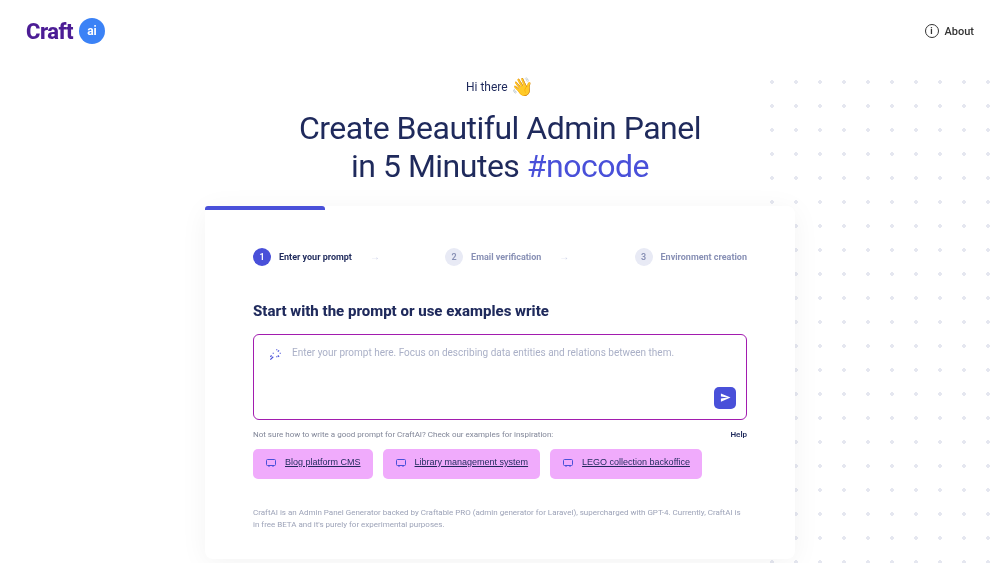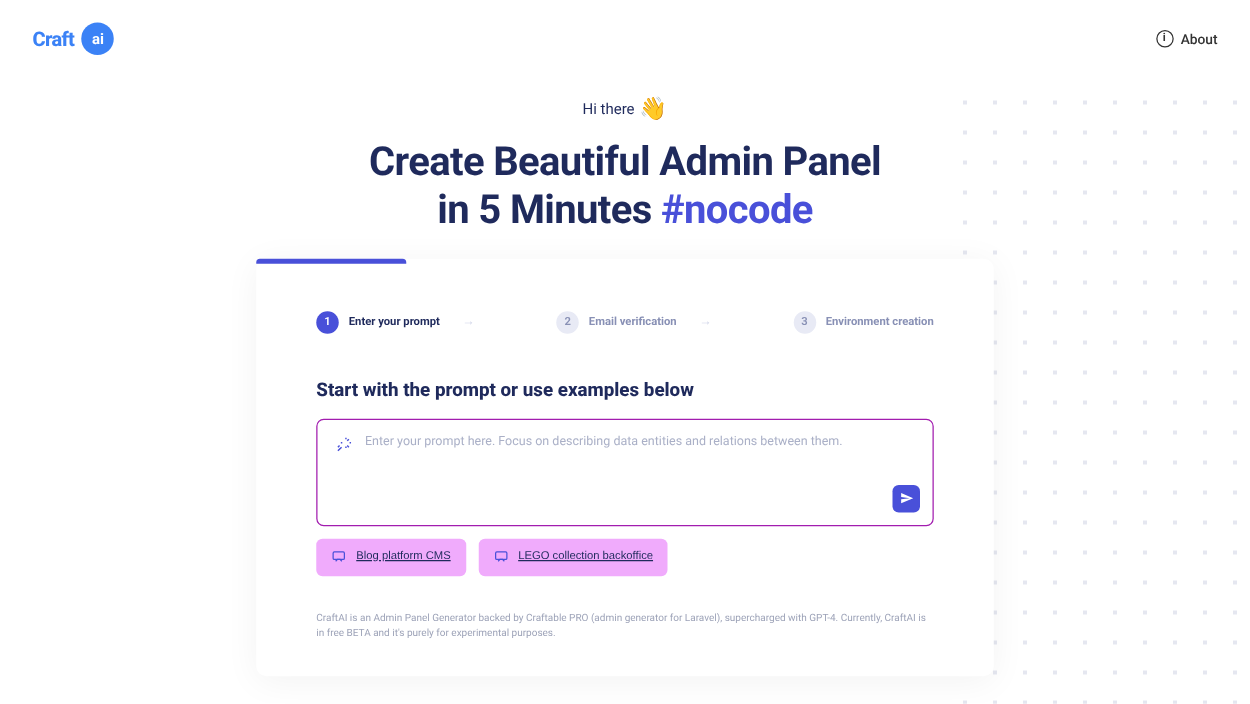--- a/index.html
+++ b/index.html
@@ -32,23 +32,23 @@
       padding: 18px 26px;
       position: relative;
       z-index: 2;
     }
     .logo {
       display: flex;
       align-items: center;
       gap: 4px;
     }
     .logo-text {
-      font-size: 16px;
+      font-size: 22px;
       font-weight: 800;
-      color: #3b82f6;
+      color: #4c1d95;
       letter-spacing: -0.5px;
     }
     .logo-badge {
       background: #3b82f6;
       color: #fff;
       border-radius: 50%;
       width: 26px;
       height: 26px;
       display: flex;
       align-items: center;
@@ -93,21 +93,21 @@
       display: flex;
       align-items: center;
       justify-content: center;
       gap: 4px;
     }
     .wave {
       font-size: 18px;
     }
     .hero-title {
       font-size: 32px;
-      font-weight: 700;
+      font-weight: 400;
       color: #1f2a5c;
       line-height: 1.2;
       letter-spacing: -0.5px;
     }
     .hashtag {
       color: #4950d9;
     }
     
     
     .card-wrapper {
@@ -317,55 +317,68 @@
         <span class="step-num">2</span>
         <span class="step-label">Email verification</span>
         <span class="step-arrow">→</span>
       </div>
       <div class="step">
         <span class="step-num">3</span>
         <span class="step-label">Environment creation</span>
       </div>
     </div>
 
-    <div class="prompt-title">Start with the prompt or use examples below</div>
+    <div class="prompt-title">Start with the prompt or use examples write</div>
 
     <div class="prompt-box">
       <div class="prompt-row">
         <span class="magic-icon">
           <svg width="14" height="14" viewBox="0 0 24 24" fill="none" stroke="currentColor" stroke-width="2">
             <path d="M15 4V2m0 14v-2M8 9h2m10 0h2m-5.2 3.8L19 15m-2.2-8.8L19 4M4 20l5-5m-2.8-2.2L4 15"></path>
           </svg>
         </span>
         <textarea class="prompt-input" rows="2" placeholder="Enter your prompt here. Focus on describing data entities and relations between them." style=""></textarea>
       </div>
       <button class="send-btn">
         <svg width="11" height="11" viewBox="0 0 24 24" fill="currentColor">
           <path d="M2 21l21-9L2 3v7l15 2-15 2v7z"></path>
         </svg>
       </button>
     </div>
 
+    <div class="help-row">
+      <span class="help-text">Not sure how to write a good prompt for CraftAI? Check our examples for inspiration:</span>
+      <span class="help-link">Help</span>
+    </div>
 
     <div class="examples">
       <button class="chip">
         <span class="chip-icon">
           <svg width="12" height="12" viewBox="0 0 24 24" fill="none" stroke="currentColor" stroke-width="2">
               <rect x="3" y="5" width="18" height="12" rx="2"></rect>
               <path d="M7 20l3-3h4l3 3"></path>
             </svg>
         </span>
         <span>Blog platform CMS</span>
       </button>
       <button class="chip">
         <span class="chip-icon">
           <svg width="12" height="12" viewBox="0 0 24 24" fill="none" stroke="currentColor" stroke-width="2">
               <rect x="3" y="5" width="18" height="12" rx="2"></rect>
               <path d="M7 20l3-3h4l3 3"></path>
             </svg>
         </span>
+        <span>Library management system</span>
+      </button>
+      <button class="chip">
+        <span class="chip-icon">
+          <svg width="12" height="12" viewBox="0 0 24 24" fill="none" stroke="currentColor" stroke-width="2">
+              <rect x="3" y="5" width="18" height="12" rx="2"></rect>
+              <path d="M7 20l3-3h4l3 3"></path>
+            </svg>
+        </span>
         <span>LEGO collection backoffice</span>
       </button>
     </div>
 
     <div class="disclaimer">CraftAI is an Admin Panel Generator backed by Craftable PRO (admin generator for Laravel), supercharged with GPT-4. Currently, CraftAI is in free BETA and it's purely for experimental purposes.</div>
   </div>
 </div>
 
 </body></html>

